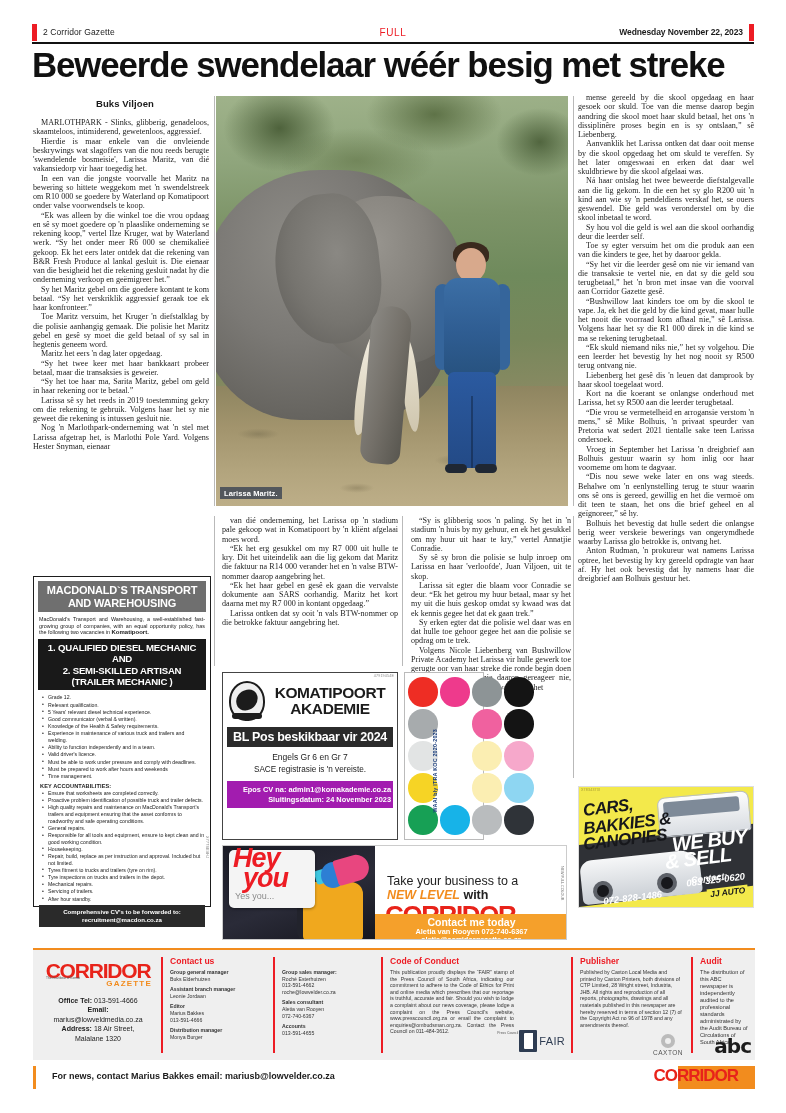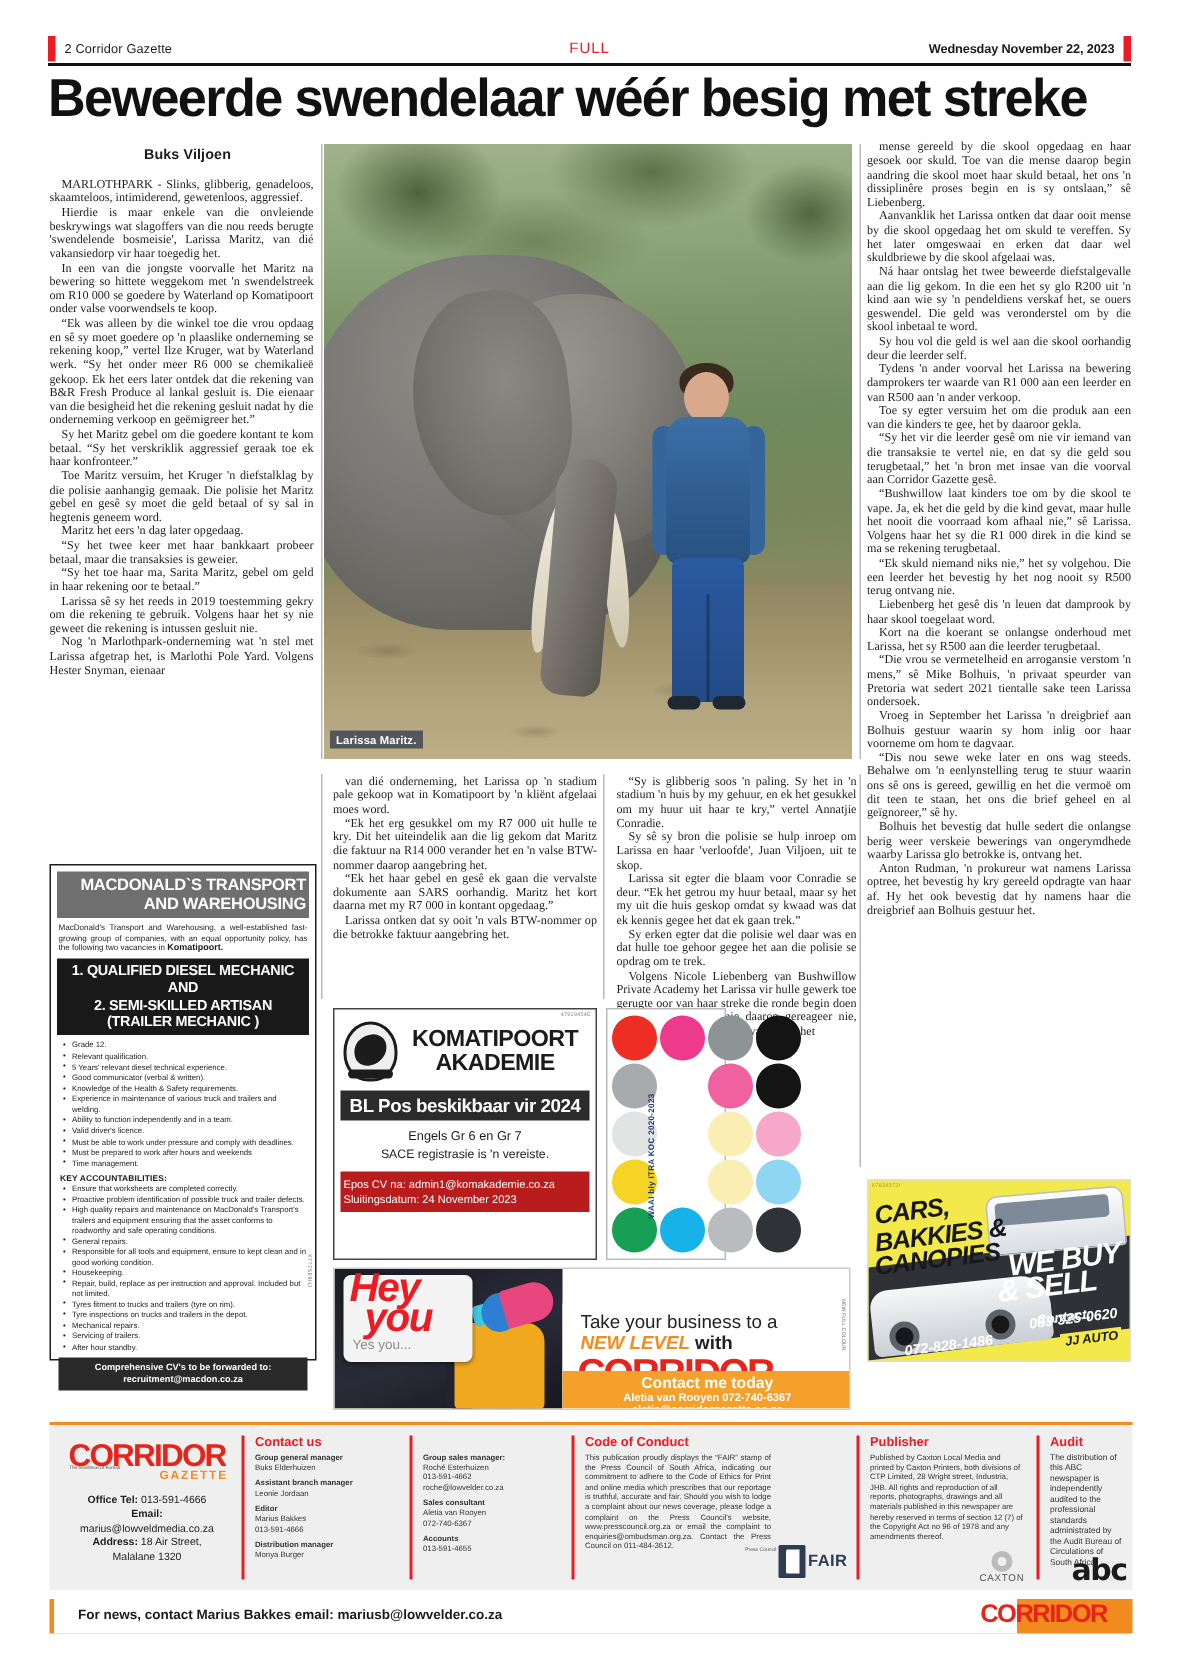--- a/index.html
+++ b/index.html
@@ -81,21 +81,21 @@
   .person-arm-r { position:absolute; left:279px; top:188px; width:15px; height:86px; border-radius:9px; background:#35659b; }
   .person-legs { position:absolute; left:232px; top:276px; width:48px; height:96px;
     background:linear-gradient(180deg,#2b5aa0 0%, #234a86 100%); border-radius:6px 6px 4px 4px; }
   .person-split { position:absolute; left:255px; top:300px; width:2px; height:72px; background:rgba(0,0,0,.28); }
   .person-foot-l { position:absolute; left:229px; top:368px; width:22px; height:9px; border-radius:5px; background:#1f2733; }
   .person-foot-r { position:absolute; left:259px; top:368px; width:22px; height:9px; border-radius:5px; background:#1f2733; }
   .caption { position:absolute; left:220px; top:487px; padding:1.5px 4px; background:#53575c; color:#fff; font-size:7.5px; font-weight:700; letter-spacing:.1px; }
 
   
   .ad-mac { position:absolute; left:33px; top:576px; width:178px; height:331px; border:1px solid #1d1d1d; background:#fff; }
-  .mac-hdr { margin:4px 4px 0 4px; background:#6f6f6f; color:#fff; text-align:right; font-weight:700; font-size:11px; line-height:12.5px; padding:3px 2px; letter-spacing:-.2px; }
+  .mac-hdr { margin:4px 4px 0 4px; background:#6f6f6f; color:#fff; text-align:center; font-weight:700; font-size:11px; line-height:12.5px; padding:3px 2px; letter-spacing:-.2px; }
   .mac-intro { padding:4px 5px 2px 5px; font-size:5.4px; line-height:6.6px; text-align:justify; }
   .mac-intro b { font-weight:700; font-size:6px; }
   .mac-roles { margin:1px 4px 0 4px; background:#191919; color:#fff; text-align:center; font-weight:700; font-size:9.6px; line-height:11.4px; padding:3px 3px; letter-spacing:-.2px; }
   .mac-list { padding:4px 6px 0 8px; font-size:5.2px; line-height:6.6px; }
   .mac-list li { list-style:none; position:relative; padding-left:6px; margin-bottom:.6px; }
   .mac-list li:before { content:"\2022"; position:absolute; left:0; top:-.5px; }
   .mac-key { padding:3px 6px 1px 6px; font-size:5.6px; font-weight:700; letter-spacing:.1px; }
   .mac-cv { margin:3px 5px 4px 5px; background:#2a2a2a; color:#fff; text-align:center; font-size:6.1px; font-weight:700; line-height:8px; padding:3px 2px; }
   .mac-code { position:absolute; right:1.5px; bottom:48px; writing-mode:vertical-rl; font-size:3.6px; color:#777; letter-spacing:.3px; }
 
@@ -104,21 +104,21 @@
   .kom-code { position:absolute; right:3px; top:1px; font-size:3.6px; color:#888; letter-spacing:.2px; }
   .kom-top { display:flex; align-items:center; gap:4px; padding:8px 6px 4px 6px; }
   .kom-crest { width:36px; height:40px; flex:0 0 36px; position:relative; }
   .kom-crest .c-shield { position:absolute; inset:0; border-radius:50% 50% 46% 46%; background:#efefef; border:2px solid #1c1c1c; }
   .kom-crest .c-bird { position:absolute; left:7px; top:9px; width:22px; height:20px; border-radius:56% 42% 60% 40%; background:#1c1c1c; transform:rotate(-12deg); }
   .kom-crest .c-ribbon { position:absolute; left:3px; bottom:2px; width:30px; height:6px; border-radius:3px; background:#1c1c1c; }
   .kom-title { flex:1; text-align:center; font-weight:700; font-size:15.5px; line-height:16px; letter-spacing:-.4px; }
   .kom-band { margin:2px 4px 0 4px; background:#2b2b2b; color:#fff; text-align:center; font-weight:700; font-size:12.5px; padding:3px 2px; letter-spacing:-.3px; }
   .kom-line { text-align:center; font-size:8.5px; padding:5px 4px 1px 4px; }
   .kom-line2 { text-align:center; font-size:8.2px; padding:2px 4px 5px 4px; }
-  .kom-foot { margin:2px 4px 4px 4px; background:#b91c1c; color:#fff; text-align:left; font-size:7.4px; font-weight:400; line-height:9.5px; padding:4px 2px; }
+  .kom-foot { margin:2px 4px 4px 4px; background:#a21caf; color:#fff; text-align:right; font-size:7.4px; font-weight:700; line-height:9.5px; padding:4px 2px; }
 
   
   .ad-swatch { position:absolute; left:404px; top:672px; width:80px; height:168px; border:1px solid #bbb; background:#fff; padding:4px 3px; }
   .sw-grid { display:grid; grid-template-columns:repeat(4,1fr); grid-template-rows:repeat(5,1fr); gap:2.5px; height:100%; }
   .sw { border-radius:50%; width:100%; aspect-ratio:1/1; }
   .sw-label { position:absolute; left:27px; top:56px; writing-mode:vertical-rl; transform:rotate(180deg); font-size:5.4px; font-weight:700; color:#15397a; letter-spacing:.2px; }
 
   
   .ad-hey { position:absolute; left:222px; top:845px; width:345px; height:95px; border:1px solid #ccc; overflow:hidden; background:#fff; }
   .hey-left { position:absolute; left:0; top:0; width:152px; height:93px; background:linear-gradient(160deg,#1b1c26 0%, #2a2b38 55%, #16161e 100%); overflow:hidden; }
@@ -180,21 +180,21 @@
   .f-addr { font-size:7px; line-height:9.4px; margin-top:8px; color:#222; }
   .f-addr b { font-weight:700; }
   .f2 { left:128px; width:112px; }
   .f3 { left:240px; width:110px; }
   .fcode { left:348px; width:190px; }
   .fpub { left:538px; width:120px; }
   .faud { left:658px; width:64px; }
   .fair { position:absolute; right:6px; bottom:10px; display:flex; align-items:center; gap:2px; }
   .fair-mark { width:18px; height:22px; background:#2e3c52; position:relative; border-radius:1px; }
   .fair-mark:after { content:""; position:absolute; left:5px; top:3px; width:9px; height:16px; background:#fff; border-radius:1px 0 0 1px; }
-  .fair-txt { font-size:11px; font-weight:700; color:#2e3c52; letter-spacing:.3px;text-align:center; }
+  .fair-txt { font-size:11px; font-weight:400; color:#2e3c52; letter-spacing:.3px;text-align:center; }
   .fair-sub { position:absolute; left:-22px; top:1px; font-size:3.4px; color:#555; line-height:4px; }
   .caxton { position:absolute; right:8px; bottom:6px; text-align:center; }
   .cax-ico { width:14px; height:14px; border-radius:50%; background:#bbb; margin:0 auto 1px; position:relative; }
   .cax-ico:after { content:""; position:absolute; left:4px; top:4px; width:6px; height:6px; border-radius:50%; background:#efefef; }
   .cax-txt { font-size:6.5px; letter-spacing:.5px; color:#555; }
   .abc { position:absolute; right:4px; bottom:4px; font-size:20px; font-weight:700; color:#1b1b1b; letter-spacing:-1px; font-family:"DejaVu Sans", sans-serif; }
 
   
   .botbar { position:absolute; left:33px; top:1066px; width:722px; height:23px; background:#f28c1e; }
   .botbar-white { position:absolute; left:36px; top:1066px; width:642px; height:23px; background:#fff; }
@@ -251,21 +251,20 @@
       <p>Sy sê sy bron die polisie se hulp inroep om Larissa en haar 'verloofde', Juan Viljoen, uit te skop.</p>
       <p>Larissa sit egter die blaam voor Conradie se deur. “Ek het getrou my huur betaal, maar sy het my uit die huis geskop omdat sy kwaad was dat ek kennis gegee het dat ek gaan trek.”</p>
       <p>Sy erken egter dat die polisie wel daar was en dat hulle toe gehoor gegee het aan die polisie se opdrag om te trek.</p>
       <p>Volgens Nicole Liebenberg van Bushwillow Private Academy het Larissa vir hulle gewerk toe gerugte oor van haar streke die ronde begin doen het. “Ons het egter nie daarop gereageer nie, omdat die bewerings vaag was. Later het</p>
     </div>
   <div class="col col4" id="c4">
       <p>mense gereeld by die skool opgedaag en haar gesoek oor skuld. Toe van die mense daarop begin aandring die skool moet haar skuld betaal, het ons 'n dissiplinêre proses begin en is sy ontslaan,” sê Liebenberg.</p>
       <p>Aanvanklik het Larissa ontken dat daar ooit mense by die skool opgedaag het om skuld te vereffen. Sy het later omgeswaai en erken dat daar wel skuldbriewe by die skool afgelaai was.</p>
       <p>Ná haar ontslag het twee beweerde diefstalgevalle aan die lig gekom. In die een het sy glo R200 uit 'n kind aan wie sy 'n pendeldiens verskaf het, se ouers geswendel. Die geld was veronderstel om by die skool inbetaal te word.</p>
       <p>Sy hou vol die geld is wel aan die skool oorhandig deur die leerder self.</p>
-      <p>Tydens 'n ander voorval het Larissa na bewering damprokers ter waarde van R1 000 aan een leerder en van R500 aan 'n ander verkoop.</p>
       <p>Toe sy egter versuim het om die produk aan een van die kinders te gee, het by daaroor gekla.</p>
       <p>“Sy het vir die leerder gesê om nie vir iemand van die transaksie te vertel nie, en dat sy die geld sou terugbetaal,” het 'n bron met insae van die voorval aan Corridor Gazette gesê.</p>
       <p>“Bushwillow laat kinders toe om by die skool te vape. Ja, ek het die geld by die kind gevat, maar hulle het nooit die voorraad kom afhaal nie,” sê Larissa. Volgens haar het sy die R1 000 direk in die kind se ma se rekening terugbetaal.</p>
       <p>“Ek skuld niemand niks nie,” het sy volgehou. Die een leerder het bevestig hy het nog nooit sy R500 terug ontvang nie.</p>
       <p>Liebenberg het gesê dis 'n leuen dat damprook by haar skool toegelaat word.</p>
       <p>Kort na die koerant se onlangse onderhoud met Larissa, het sy R500 aan die leerder terugbetaal.</p>
       <p>“Die vrou se vermetelheid en arrogansie verstom 'n mens,” sê Mike Bolhuis, 'n privaat speurder van Pretoria wat sedert 2021 tientalle sake teen Larissa ondersoek.</p>
       <p>Vroeg in September het Larissa 'n dreigbrief aan Bolhuis gestuur waarin sy hom inlig oor haar voorneme om hom te dagvaar.</p>
       <p>“Dis nou sewe weke later en ons wag steeds. Behalwe om 'n eenlynstelling terug te stuur waarin ons sê ons is gereed, gewillig en het die vermoë om dit teen te staan, het ons die brief geheel en al geïgnoreer,” sê hy.</p>
       <p>Bolhuis het bevestig dat hulle sedert die onlangse berig weer verskeie bewerings van ongerymdhede waarby Larissa glo betrokke is, ontvang het.</p>

